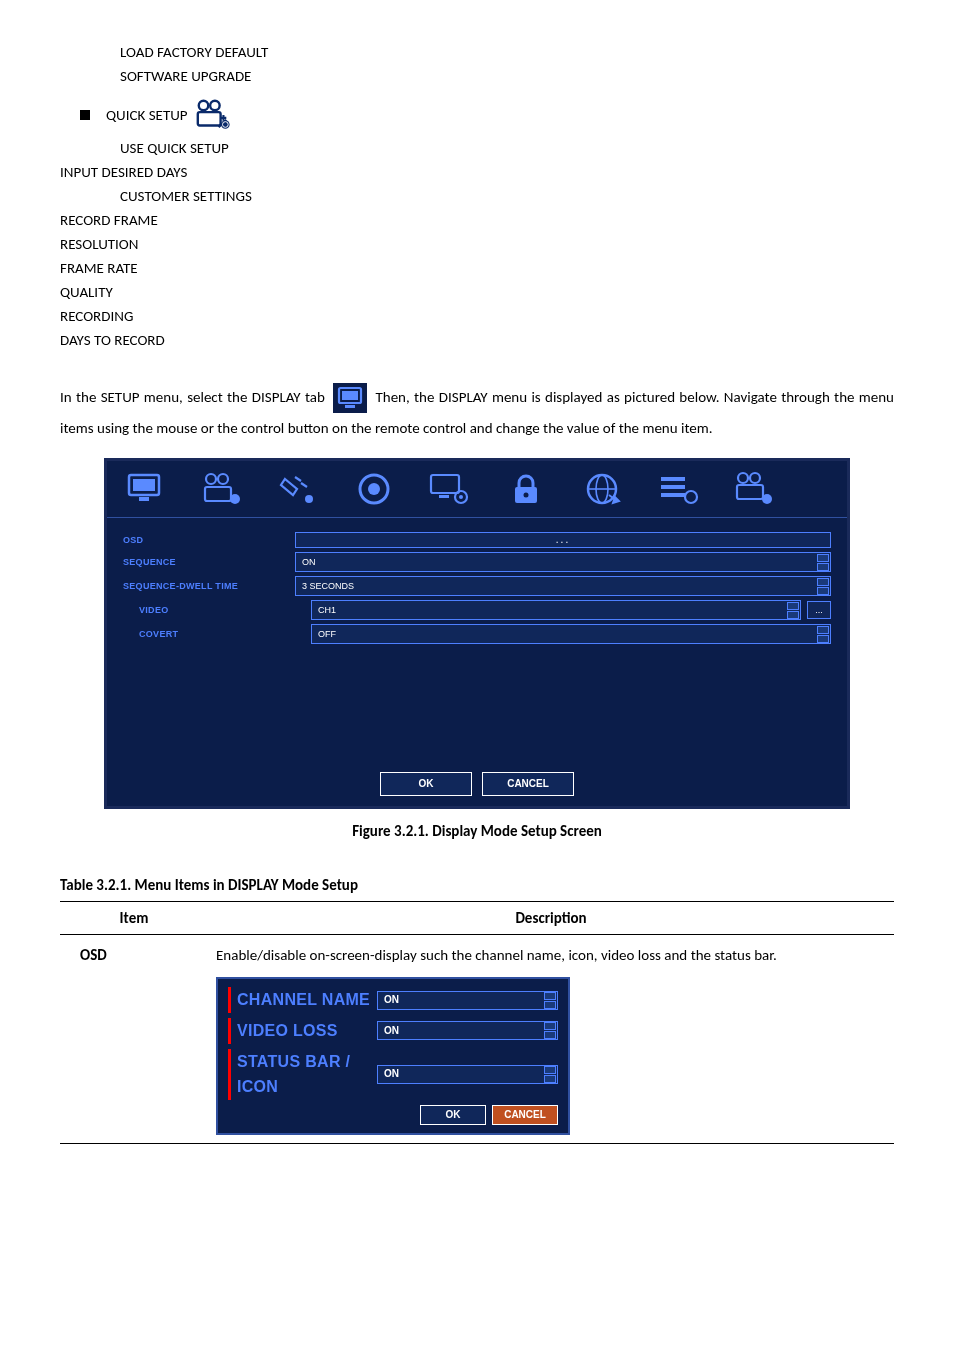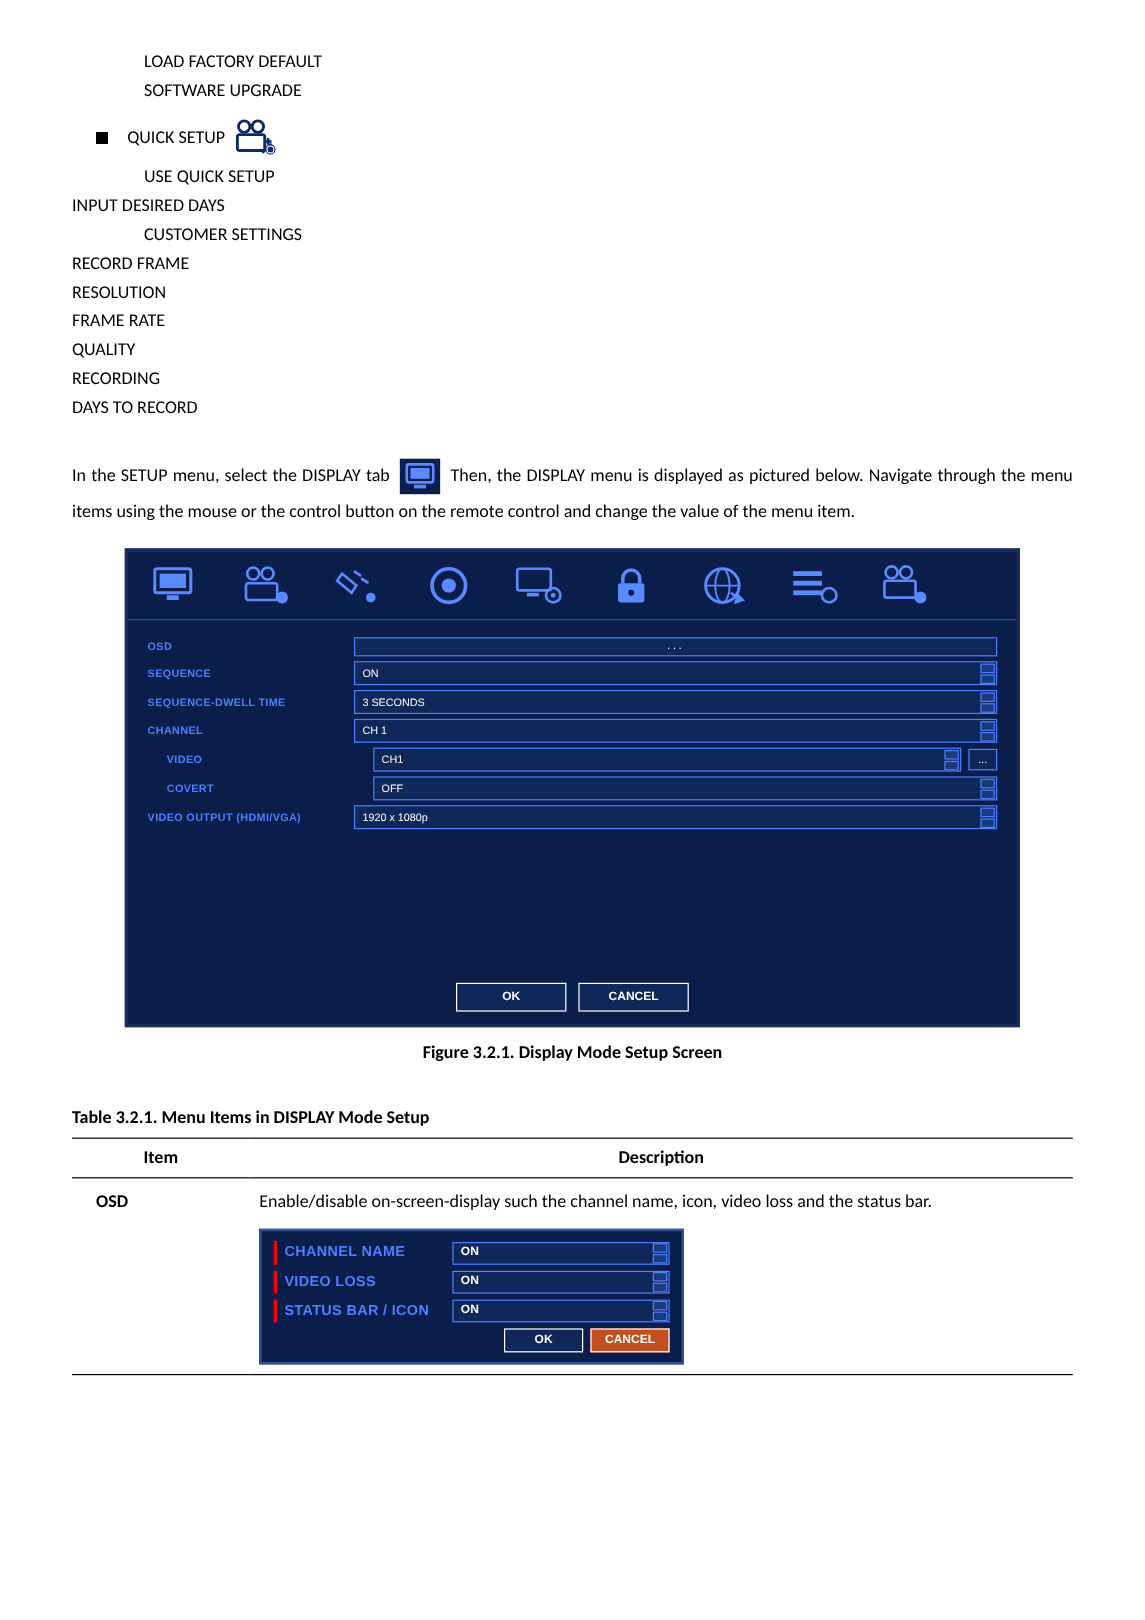--- a/index.html
+++ b/index.html
@@ -202,21 +202,21 @@
     font-family: Verdana, Arial, sans-serif;
   }
   .osd-row {
     display: flex;
     align-items: center;
     margin-bottom: 5px;
   }
   .osd-label {
     width: 140px;
     color: #4d7fff;
-    font-size: 12px;
+    font-size: 16px;
     font-weight: bold;
     border-left: 3px solid #ff0000;
     padding-left: 6px;
     letter-spacing: 0.3px;
   }
   .osd-field-sm {
     flex: 1;
     border: 1px solid #4d7fff;
     background: #10275a;
     color: #fff;
@@ -380,44 +380,30 @@
           </div></div>
       </div>
       <div class="form-row">
         <div class="form-label">SEQUENCE-DWELL TIME</div>
         <div class="form-field">3 SECONDS<div class="field-arrows">
             <div></div>
             <div></div>
           </div></div>
       </div>
       <div class="form-row">
-        <div class="form-label">CHANNEL</div>
-        <div class="form-field">CH 1<div class="field-arrows">
-            <div></div>
-            <div></div>
-          </div></div>
-      </div>
-      <div class="form-row">
         <div class="form-label sub">VIDEO</div>
         <div class="form-field">CH1<div class="field-arrows">
             <div></div>
             <div></div>
           </div></div>
         <div class="ellipsis-btn">...</div>
       </div>
       <div class="form-row">
         <div class="form-label sub">COVERT</div>
         <div class="form-field">OFF<div class="field-arrows">
-            <div></div>
-            <div></div>
-          </div></div>
-      </div>
-      <div class="form-row">
-        <div class="form-label">VIDEO OUTPUT (HDMI/VGA)</div>
-        <div class="form-field">1920 x 1080p<div class="field-arrows">
             <div></div>
             <div></div>
           </div></div>
       </div>
       <div style="height: 90px;"></div>
     </div>
 
   <div class="btn-row">
     <div class="dlg-btn">OK</div>
     <div class="dlg-btn">CANCEL</div>

